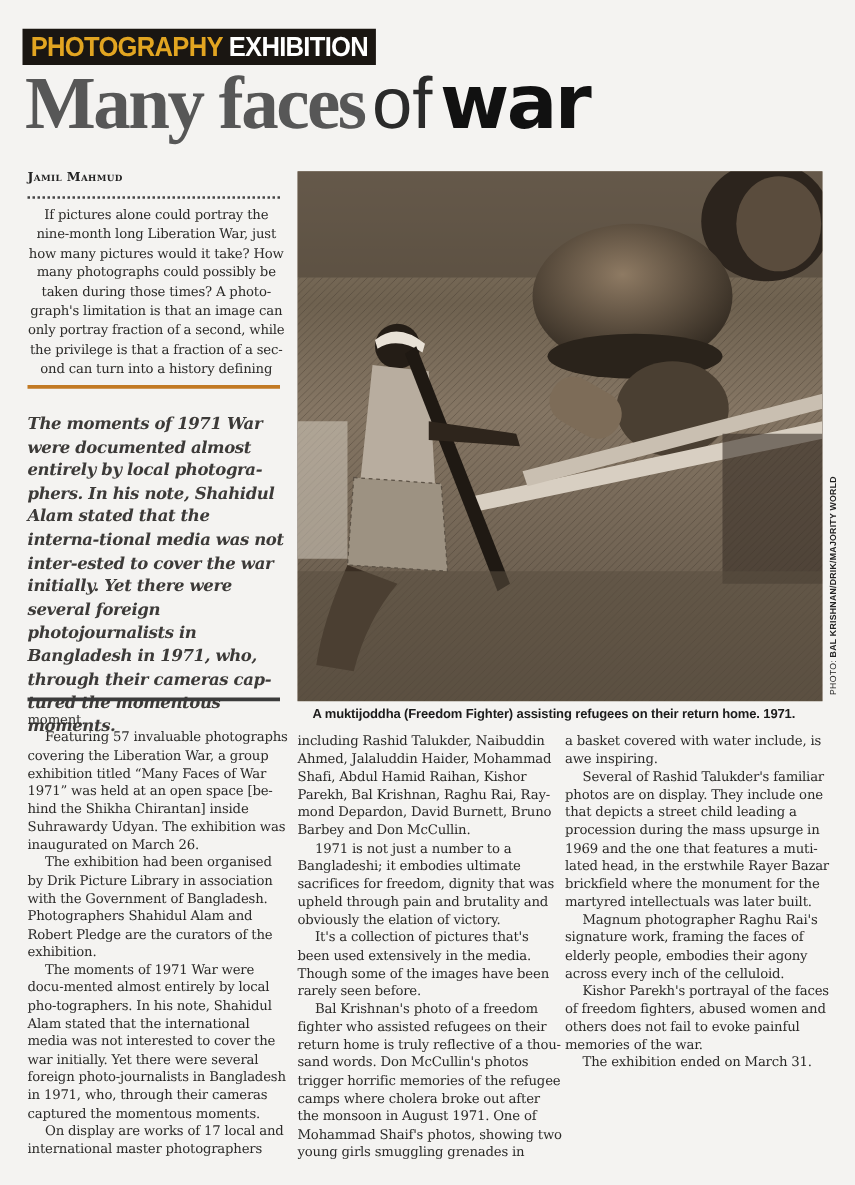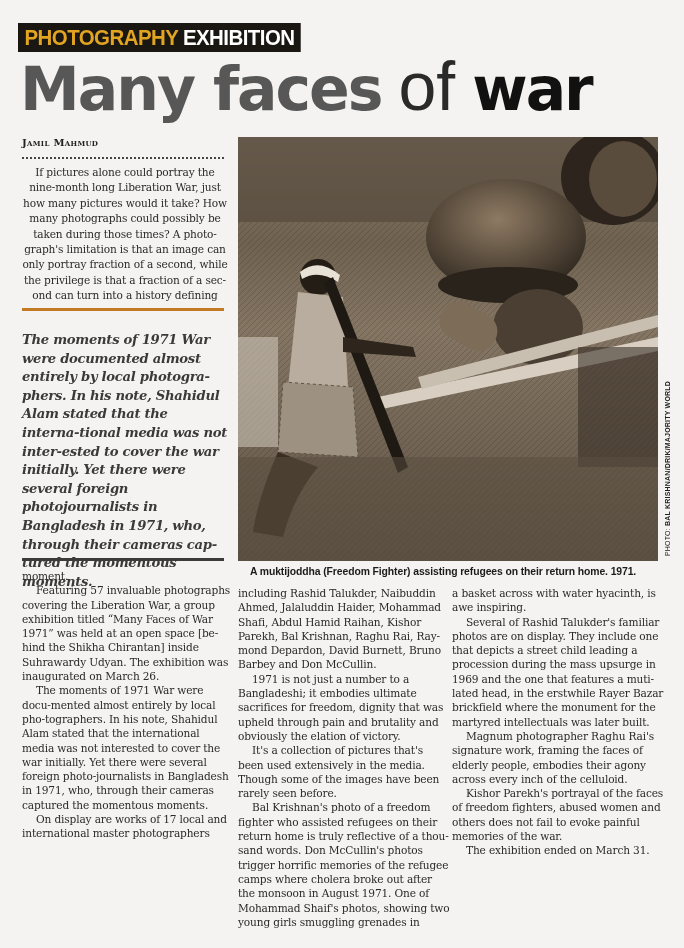--- a/index.html
+++ b/index.html
@@ -13,22 +13,22 @@
       letter-spacing: -0.6px; line-height: 1; transform: scaleX(0.93); transform-origin: left center;
     }
     .kicker .k1 { color: #e2a521; }
     .kicker .k2 { color: #ffffff; margin-left: 5px; }
 
     .headline {
       position: absolute; left: 20px; top: 52px; white-space: nowrap;
       font-family: "DejaVu Sans", sans-serif; font-size: 60px; line-height: 1;
       letter-spacing: -2px; transform: scaleX(1.0);
     }
-    .headline .h1 { color: #575757; font-weight: bold; }
-    .headline .h2 { color: #2a2a2a; font-weight: 200; font-family: "Liberation Sans", sans-serif; font-size: 68px; margin: 0 17px; letter-spacing: 0; }
+    .headline .h1 { color: #575757; font-weight: bold; font-family: Liberation Serif, serif; }
+    .headline .h2 { color: #2a2a2a; font-weight: 200; font-family: "Liberation Sans", sans-serif; font-size: 58px; margin: 0 6px; letter-spacing: 0; }
     .headline .h3 { color: #111; font-weight: bold; }
 
     .byline {
       position: absolute; left: 22px; top: 137px;
       font-family: "DejaVu Serif", serif; font-weight: bold; font-size: 10px;
       font-variant: small-caps; letter-spacing: 0.3px; color: #222;
     }
     .dotted {
       position: absolute; left: 22px; top: 157px; width: 202px; height: 0;
       border-top: 2px dotted #444;
@@ -148,30 +148,31 @@
 <div class="photo-credit">
   <span class="pc-label">PHOTO:</span>
   <span class="pc-name">BAL KRISHNAN/DRIK/MAJORITY WORLD</span>
 </div>
 
 <div class="caption">A muktijoddha (Freedom Fighter) assisting refugees on their return home. 1971.</div>
 
 <div class="col col1">
   <p class="noindent">moment.</p>
   <p>Featuring 57 invaluable photographs covering the Liberation War, a group exhibition titled “Many Faces of War 1971” was held at an open space [be-hind the Shikha Chirantan] inside Suhrawardy Udyan. The exhibition was inaugurated on March 26.</p>
+  <p>The exhibition had been organised by Drik Picture Library in association with the Government of Bangladesh. Photographers Shahidul Alam and Robert Pledge are the curators of the exhibition.</p>
   <p>The moments of 1971 War were docu-mented almost entirely by local pho-tographers. In his note, Shahidul Alam stated that the international media was not interested to cover the war initially. Yet there were several foreign photo-journalists in Bangladesh in 1971, who, through their cameras captured the momentous moments.</p>
   <p>On display are works of 17 local and international master photographers</p>
 </div>
 
 <div class="col col2">
   <p class="noindent">including Rashid Talukder, Naibuddin Ahmed, Jalaluddin Haider, Mohammad Shafi, Abdul Hamid Raihan, Kishor Parekh, Bal Krishnan, Raghu Rai, Ray-mond Depardon, David Burnett, Bruno Barbey and Don McCullin.</p>
   <p>1971 is not just a number to a Bangladeshi; it embodies ultimate sacrifices for freedom, dignity that was upheld through pain and brutality and obviously the elation of victory.</p>
   <p>It's a collection of pictures that's been used extensively in the media. Though some of the images have been rarely seen before.</p>
   <p>Bal Krishnan's photo of a freedom fighter who assisted refugees on their return home is truly reflective of a thou-sand words. Don McCullin's photos trigger horrific memories of the refugee camps where cholera broke out after the monsoon in August 1971. One of Mohammad Shaif's photos, showing two young girls smuggling grenades in</p>
 </div>
 
 <div class="col col3">
-  <p class="noindent">a basket across with water hyacinth, is awe inspiring.</p>
+  <p class="noindent">a basket covered with water include, is awe inspiring.</p>
   <p>Several of Rashid Talukder's familiar photos are on display. They include one that depicts a street child leading a procession during the mass upsurge in 1969 and the one that features a muti-lated head, in the erstwhile Rayer Bazar brickfield where the monument for the martyred intellectuals was later built.</p>
   <p>Magnum photographer Raghu Rai's signature work, framing the faces of elderly people, embodies their agony across every inch of the celluloid.</p>
   <p>Kishor Parekh's portrayal of the faces of freedom fighters, abused women and others does not fail to evoke painful memories of the war.</p>
   <p>The exhibition ended on March 31.</p>
 </div>
 
 </body></html>

